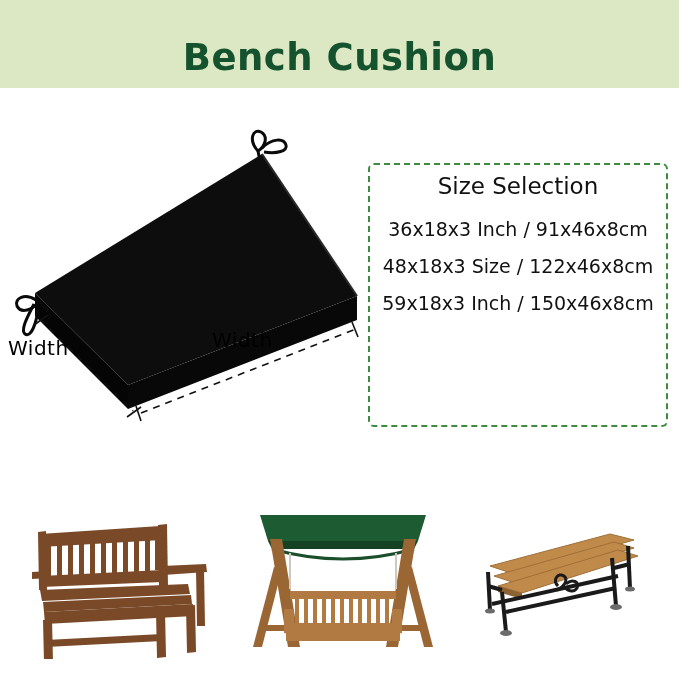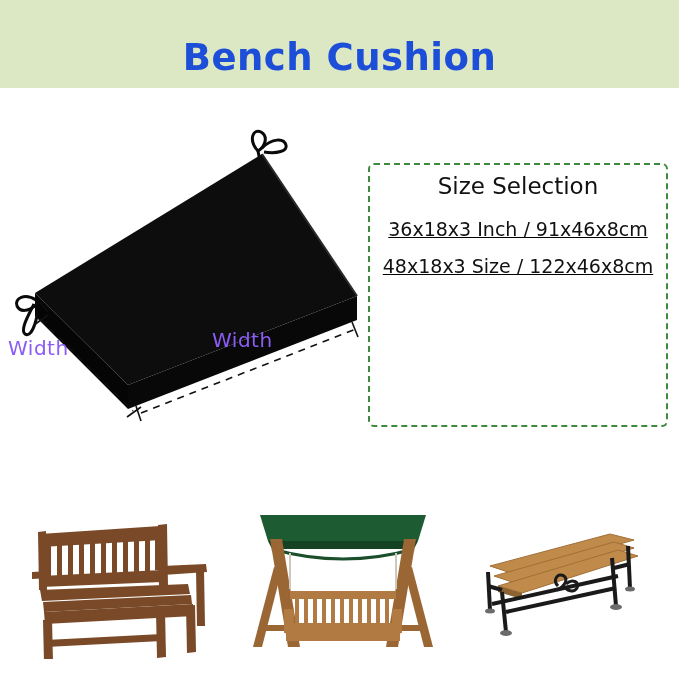--- a/index.html
+++ b/index.html
@@ -23,41 +23,41 @@
     width: 679px;
     height: 88px;
     background: #dce7c4;
     display: flex;
     align-items: center;
     justify-content: center;
   }
   .header-title {
     font-size: 37px;
     font-weight: bold;
-    color: #1d4ed8;
+    color: #14532d;
     letter-spacing: 0.5px;
     line-height: 1;
     font-family: "DejaVu Sans", sans-serif;
     margin-top: 26px;
   }
 
   
   .cushion-area {
     position: absolute;
     left: 0;
     top: 88px;
     width: 370px;
     height: 340px;
   }
   .cushion-svg { display: block; }
 
   .dim-label {
     position: absolute;
     font-size: 20px;
-    color: #8b5cf6;
+    color: #000000;
     font-family: "DejaVu Sans", sans-serif;
     letter-spacing: 0.5px;
     white-space: nowrap;
   }
   .dim-width  { left: 8px;   top: 248px; }
   .dim-length { left: 212px; top: 240px; }
 
   
   .size-box {
     position: absolute;
@@ -80,21 +80,20 @@
     color: #111111;
     font-family: "DejaVu Sans", sans-serif;
     margin-bottom: 12px;
     white-space: nowrap;
   }
   .size-list {
     list-style: none;
     margin: 0;
     padding: 0;
     width: 100%;
-    text-decoration: underline;
   }
   .size-row {
     font-size: 19px;
     color: #111111;
     font-family: "DejaVu Sans", sans-serif;
     text-align: center;
     line-height: 1;
     padding: 9px 0;
     white-space: nowrap;
   }
@@ -159,20 +158,21 @@
 
   <div class="dim-label dim-width">Width</div>
   <div class="dim-label dim-length">Width</div>
 </div>
 
 <div class="size-box">
   <div class="size-heading">Size Selection</div>
   <ul class="size-list">
     <li class="size-row">36x18x3 Inch / 91x46x8cm</li>
     <li class="size-row">48x18x3 Size / 122x46x8cm</li>
+    <li class="size-row">59x18x3 Inch / 150x46x8cm</li>
   </ul>
 </div>
 
 <div class="product-strip">
 
   <div class="product-item prod-bench">
     <svg width="215" height="165" viewBox="0 0 215 165">
       <g fill="#7a4a28">
 
         <path d="M30 40 L150 32 L152 46 L31 53 Z"></path>

